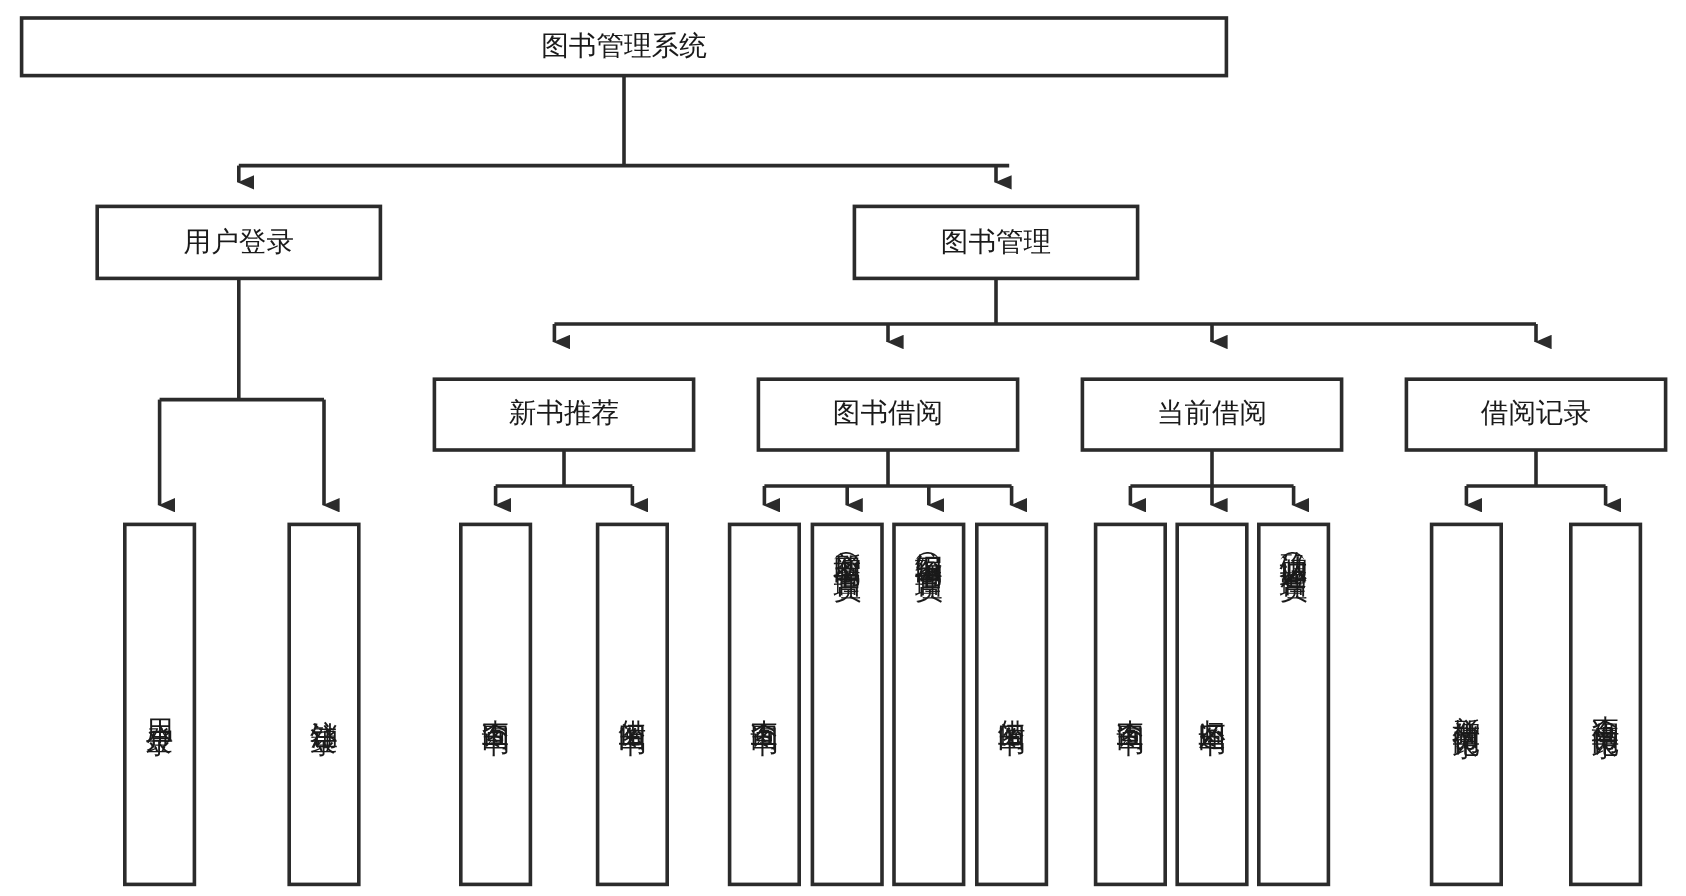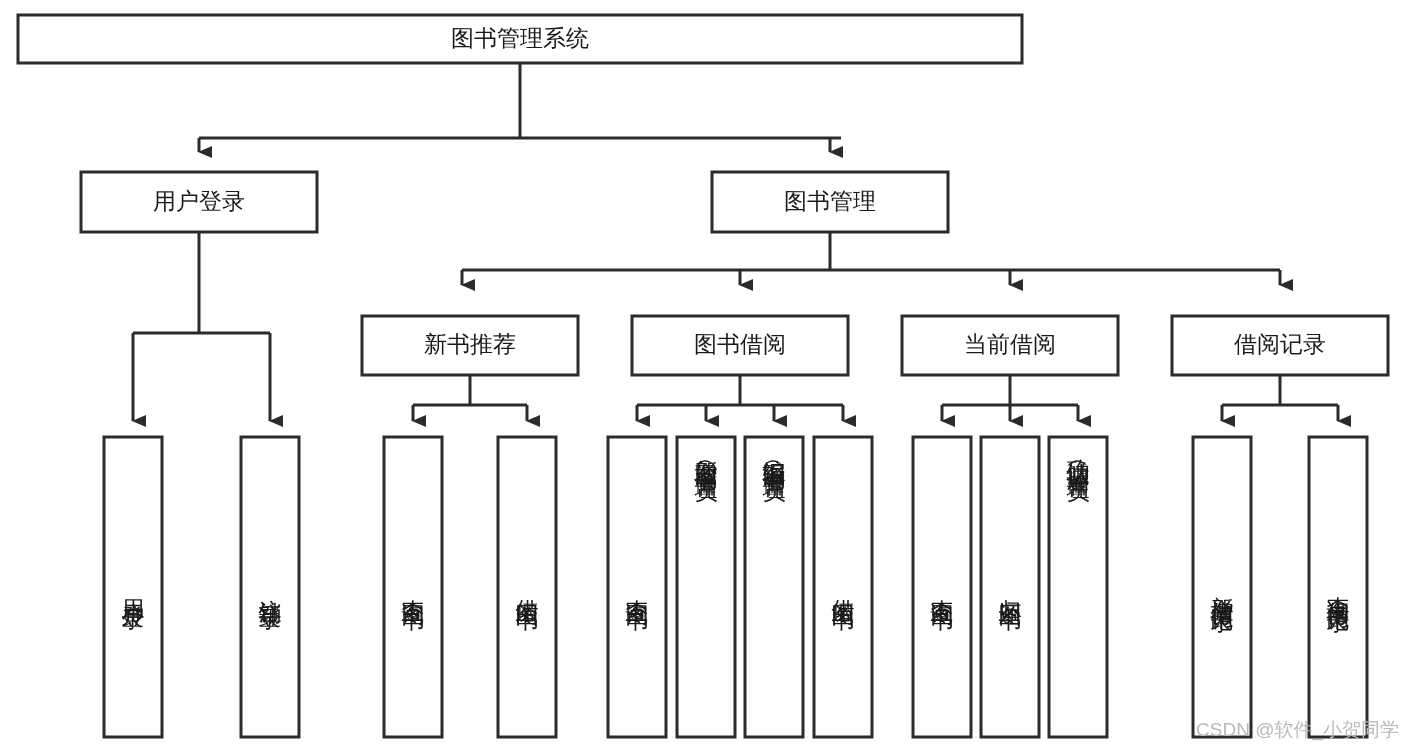--- a/index.html
+++ b/index.html
@@ -181,14 +181,13 @@
   <div class="leaf-wrap top" style="left:1049px;top:437px;width:58px;height:300px;">
     <span class="leaf-label">确认归还（管理员）</span>
   </div>
   <div class="leaf-wrap" style="left:1193px;top:437px;width:58px;height:300px;">
     <span class="leaf-label">新增借阅记录</span>
   </div>
   <div class="leaf-wrap" style="left:1309px;top:437px;width:58px;height:300px;">
     <span class="leaf-label">查询借阅记录</span>
   </div>
 
-  <div class="watermark">CSDN @软件_小贺同学</div>
 </div>
 
 </body></html>

